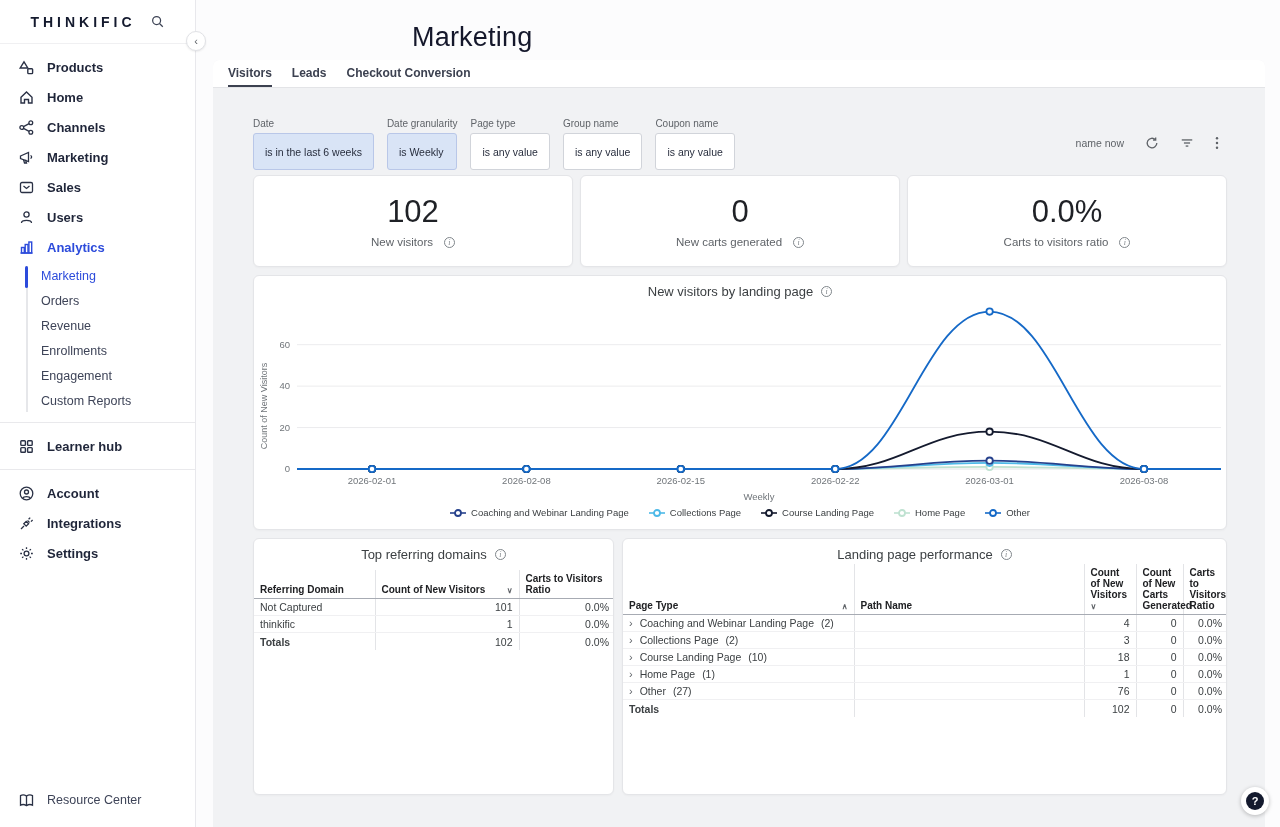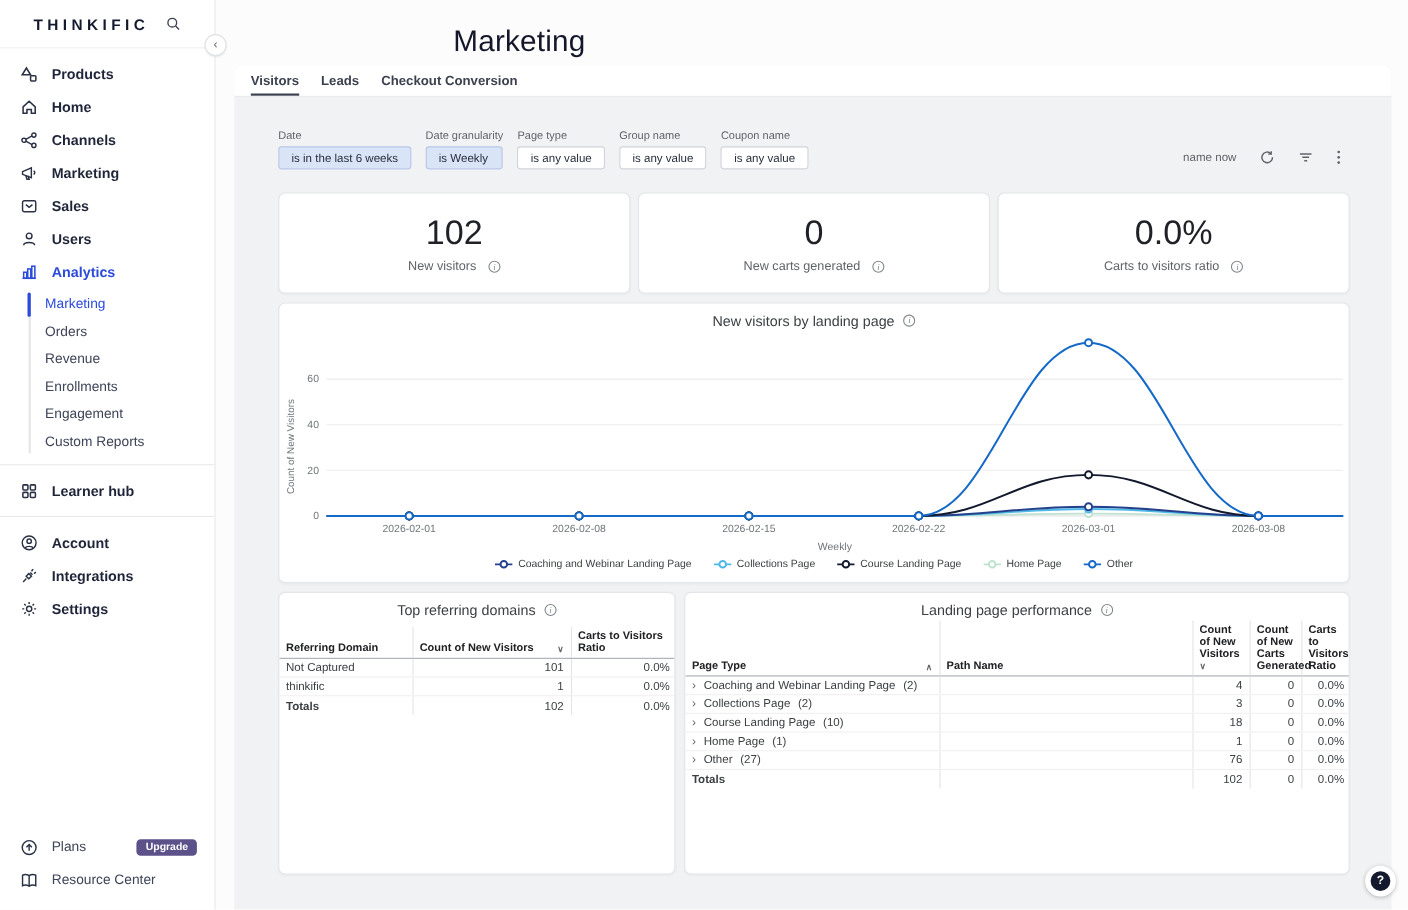--- a/index.html
+++ b/index.html
@@ -31,21 +31,21 @@
 
   
   .embed { position:absolute; left:213px; top:60px; width:1052px; height:767px; background:#f1f2f4; border-radius:6px 6px 0 0; }
   .tab-strip { height:28px; background:#fff; border-bottom:1px solid #e3e4e7; border-radius:6px 6px 0 0; display:flex; align-items:stretch; padding-left:15px; gap:20px; }
   .tab { font-size:12px; font-weight:700; color:#3c4150; display:flex; align-items:center; cursor:pointer; border-bottom:2px solid transparent; }
   .tab.active { border-bottom-color:#3c4150; }
 
   
   .filters { position:absolute; left:40px; top:58px; display:flex; gap:13px; }
   .filter label { display:block; font-size:10px; color:#5f6368; margin-bottom:4px; cursor:default; }
-  .chip { height:21px; display:flex; align-items:center; padding:0 11px; border-radius:3px; font-size:10.5px; color:#282e3e; background:#fff; border:1px solid #d1d4da; cursor:pointer; }
+  .chip { height:37px; display:flex; align-items:center; padding:0 11px; border-radius:3px; font-size:10.5px; color:#282e3e; background:#fff; border:1px solid #d1d4da; cursor:pointer; }
   .chip.hl { background:#d9e4f6; border-color:#b9c7e8; }
   .filter-actions { position:absolute; right:46px; top:76px; display:flex; align-items:center; gap:21px; color:#5f6368; }
   .filter-actions .txt { font-size:10.5px; }
   .icon-btn { display:flex; cursor:pointer; color:#5f6368; }
 
   
   .card { background:#fff; border:1px solid #e4e5e8; border-radius:6px; box-shadow:0 1px 2px rgba(0,0,0,.03); }
   .kpi-row { position:absolute; left:40px; top:115px; display:flex; gap:7px; }
   .kpi { width:320px; height:92px; display:flex; flex-direction:column; align-items:center; justify-content:center; gap:6px; }
   .kpi-value { font-size:31px; color:#1f2126; font-weight:400; }
@@ -214,30 +214,20 @@
         <span class="ic">
             <svg class="icon" width="17" height="17" viewBox="0 0 17 17" fill="none" stroke="currentColor" stroke-width="1.3">
               <circle cx="8.5" cy="8.5" r="2.4"></circle>
               <path d="M8.5 2.2 V4 M8.5 13 V14.8 M2.2 8.5 H4 M13 8.5 H14.8 M4.1 4.1 L5.4 5.4 M11.6 11.6 L12.9 12.9 M12.9 4.1 L11.6 5.4 M5.4 11.6 L4.1 12.9"></path>
             </svg>
           </span>
         <span>Settings</span>
       </div>
     </nav>
     <div class="side-footer">
-      <div class="nav-item">
-        <span class="ic">
-            <svg class="icon" width="17" height="17" viewBox="0 0 17 17" fill="none" stroke="currentColor" stroke-width="1.3">
-              <circle cx="8.5" cy="8.5" r="6.3"></circle>
-              <path d="M8.5 11.5 V6 M6 8.2 L8.5 5.7 L11 8.2"></path>
-            </svg>
-          </span>
-        <span style="font-weight:400; font-size:12.5px; color:#3e4458;">Plans</span>
-        <span class="badge">Upgrade</span>
-      </div>
       <div class="nav-item">
         <span class="ic">
             <svg class="icon" width="17" height="17" viewBox="0 0 17 17" fill="none" stroke="currentColor" stroke-width="1.3">
               <path d="M8.5 4 C6.6 2.8 4 2.8 2.5 3.6 V13.2 C4 12.4 6.6 12.4 8.5 13.6 C10.4 12.4 13 12.4 14.5 13.2 V3.6 C13 2.8 10.4 2.8 8.5 4 Z"></path>
               <path d="M8.5 4 V13.6"></path>
             </svg>
           </span>
         <span style="font-weight:400; font-size:12.5px; color:#3e4458;">Resource Center</span>
       </div>
     </div>

